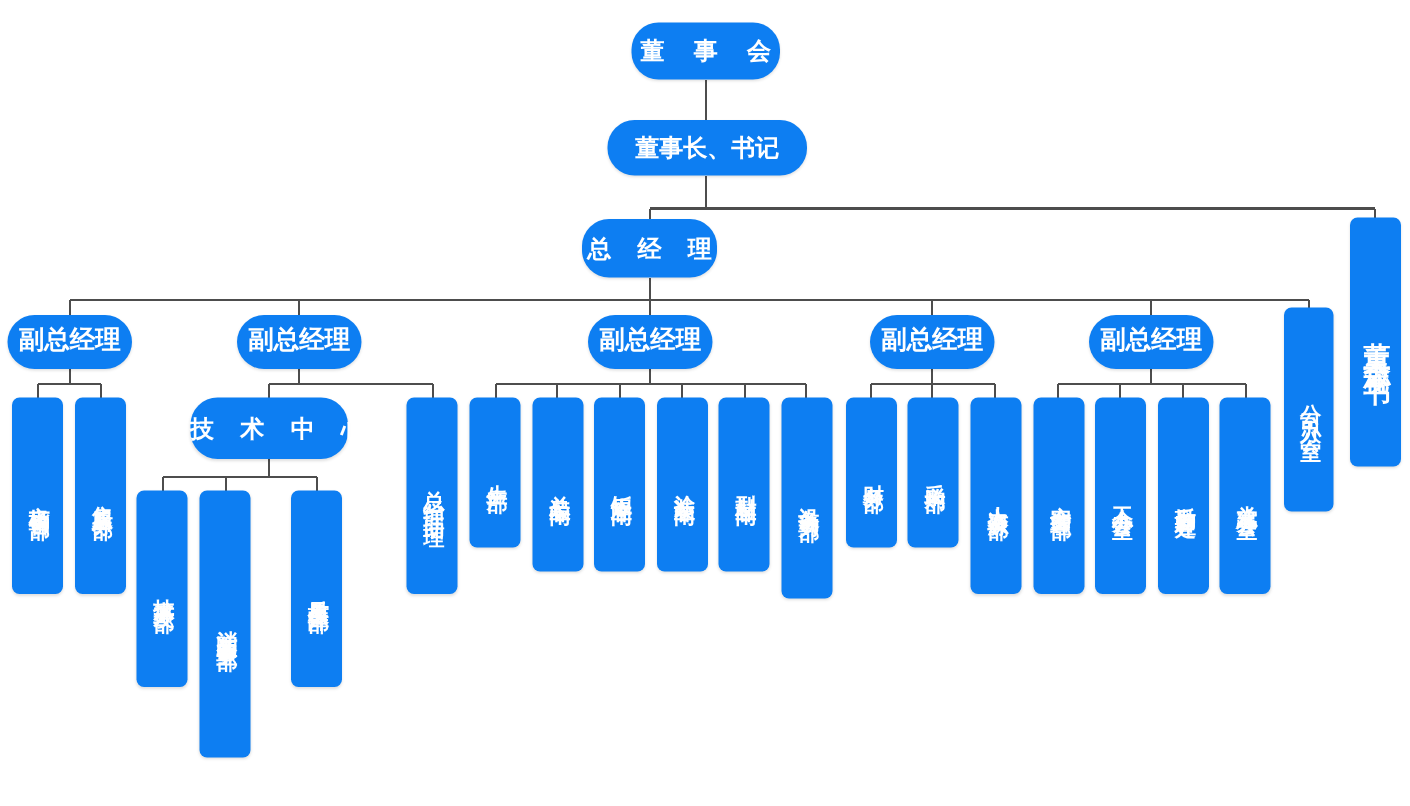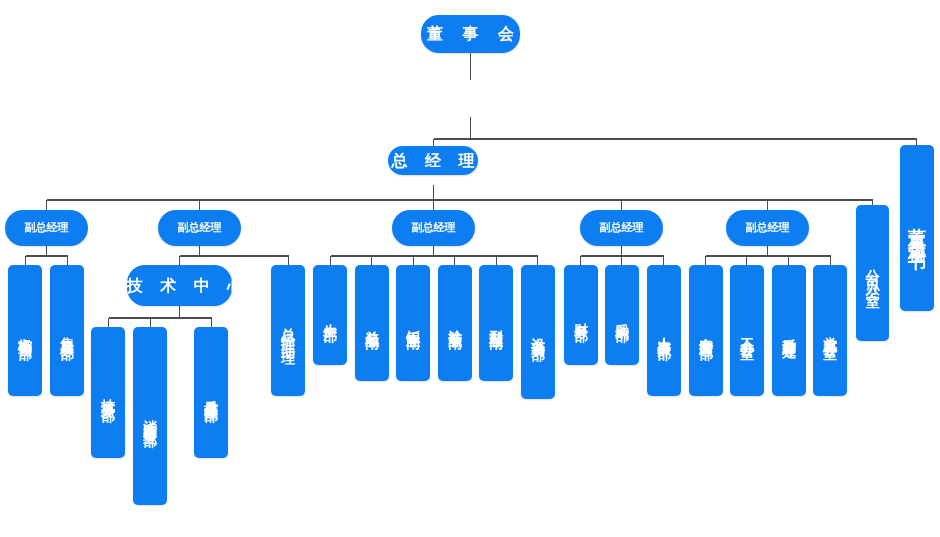--- a/index.html
+++ b/index.html
@@ -38,21 +38,21 @@
   
   .node.h{
     font-size:16px;
     font-weight:700;
     letter-spacing:0px;
     white-space:nowrap;
     border-radius:18px;
   }
   .node.h.wide{ letter-spacing:7px; text-indent:7px; }
   .node.h.mid { letter-spacing:6px; text-indent:6px; }
-  .node.h.sm  { font-size:11px; font-weight:700; }
+  .node.h.sm  { font-size:17px; font-weight:700; }
   
   .node.v{
     writing-mode:vertical-rl;
     text-orientation:upright;
     font-size:14px;
     font-weight:700;
     letter-spacing:2px;
     padding:5px 0;
   }
   .node.v.big{
@@ -124,22 +124,23 @@
       <path d="M705.5 256 L830.5 256"></path>
       <path d="M705.5 256 L705.5 265"></path>
       <path d="M746.5 256 L746.5 265"></path>
       <path d="M788.5 256 L788.5 265"></path>
       <path d="M830.5 256 L830.5 265"></path>
     </g>
   </svg>
 
   <div class="node h wide" style="left:421px;top:15px;width:99px;height:38px;">董 事 会</div>
 
+  <div class="node h" style="left:405px;top:80px;width:133px;height:37px;">董事长、书记</div>
 
-  <div class="node h mid" style="left:388px;top:146px;width:90px;height:29px;">总 经 理</div>
+  <div class="node h mid" style="left:388px;top:146px;width:90px;height:39px;">总 经 理</div>
 
   <div class="node v big" style="left:900px;top:145px;width:34px;height:166px;">董事会秘书</div>
 
   <div class="node h sm" style="left:5px;top:210px;width:83px;height:36px;">副总经理</div>
 
   <div class="node h sm" style="left:158px;top:210px;width:83px;height:36px;">副总经理</div>
 
   <div class="node h sm" style="left:392px;top:210px;width:83px;height:36px;">副总经理</div>
 
   <div class="node h sm" style="left:580px;top:210px;width:83px;height:36px;">副总经理</div>

